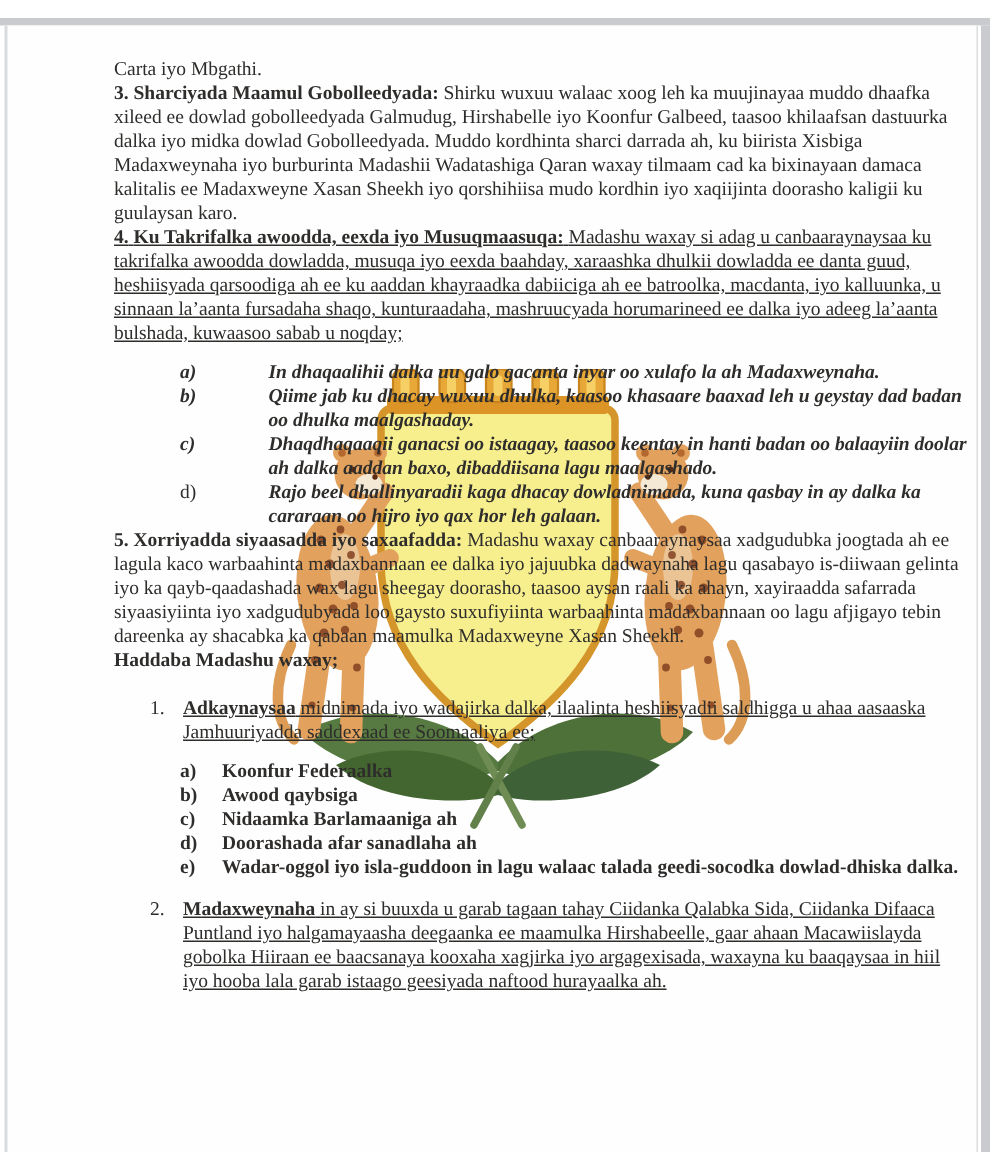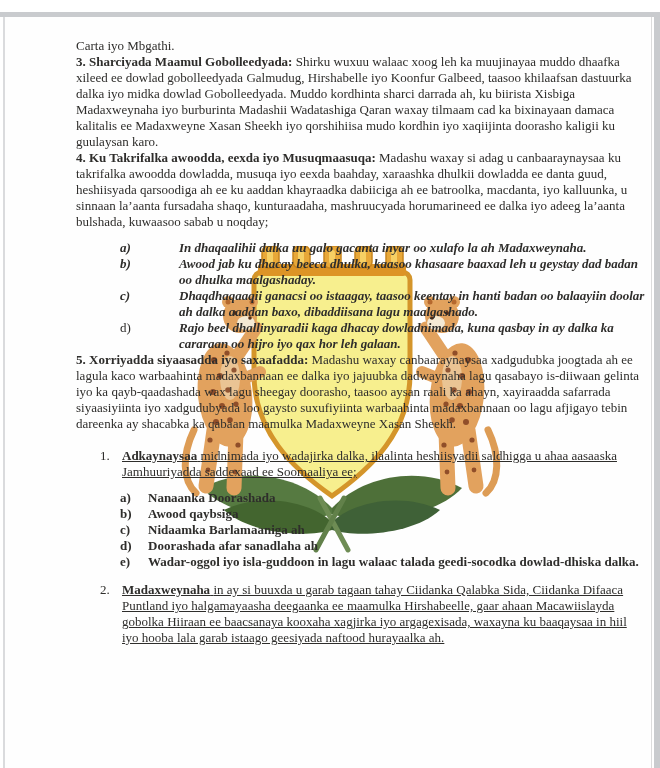--- a/index.html
+++ b/index.html
@@ -19,21 +19,21 @@
   
   .watermark{position:absolute;left:180px;top:246px;width:326px;height:316px;z-index:0;}
   
   .doc{
     position:absolute;left:76px;top:18px;width:570px;z-index:1;
     font-size:13px;line-height:16px;
   }
   .doc p{margin:0;}
   .opening{padding-top:20px;}
   .sec3{margin-top:13px;font-family:Liberation Serif, serif;}
-  .sec4{margin-top:14px;}
+  .sec4{margin-top:14px;text-decoration:underline;}
   .sec5{margin-top:6px;}
   .haddaba{margin-top:12px;font-weight:bold;}
   ul,ol{list-style:none;margin:0;padding:0;}
   .grievances{margin-top:10px;padding-left:44px;}
   .grievances li{display:flex;font-weight:bold;font-style:italic;}
   .grievances .label{width:25px;flex-shrink:0;}
   .grievances li:nth-child(4) > .label{font-weight:normal;font-style:normal;}
   .grievances .txt{flex:1;margin-left:34px;}
   .resolutions{padding-left:24px;}
   .res1{margin-top:16px;}
@@ -136,49 +136,50 @@
     <span>Ku Takrifalka awoodda, eexda iyo Musuqmaasuqa:</span></b>
     <span>Madashu waxay si adag u canbaaraynaysaa ku takrifalka awoodda dowladda, musuqa iyo eexda baahday, xaraashka dhulkii dowladda ee danta guud, heshiisyada qarsoodiga ah ee ku aaddan khayraadka dabiiciga ah ee batroolka, macdanta, iyo kalluunka, u sinnaan la’aanta fursadaha shaqo, kunturaadaha, mashruucyada horumarineed ee dalka iyo adeeg la’aanta bulshada, kuwaasoo sabab u noqday;</span></p>
 
   <ul class="grievances">
     <li>
       <span class="label">a)</span>
       <span class="txt">In dhaqaalihii dalka uu galo gacanta inyar oo xulafo la ah Madaxweynaha.</span>
       </li>
     <li>
       <span class="label">b)</span>
-      <span class="txt">Awood jab ku dhacay beeca dhulka, kaasoo khasaare baaxad leh u geystay dad badan oo dhulka maalgashaday.</span>
+      <span class="txt">Qiime jab ku dhacay wuxuu dhulka, kaasoo khasaare baaxad leh u geystay dad badan oo dhulka maalgashaday.</span>
       </li>
     <li>
       <span class="label">c)</span>
       <span class="txt">Dhaqdhaqaaqii ganacsi oo istaagay, taasoo keentay in hanti badan oo balaayiin doolar ah dalka aaddan baxo, dibaddiisana lagu maalgashado.</span>
       </li>
     <li>
       <span class="label">d)</span>
       <span class="txt">Rajo beel dhallinyaradii kaga dhacay dowladnimada, kuna qasbay in ay dalka ka cararaan oo hijro iyo qax hor leh galaan.</span>
       </li>
   </ul>
 
   <p class="sec5"><b><span>5.</span>
     <span>Xorriyadda siyaasadda iyo saxaafadda:</span></b>
     <span>Madashu waxay canbaaraynaysaa xadgudubka joogtada ah ee lagula kaco warbaahinta madaxbannaan ee dalka iyo jajuubka dadwaynaha lagu qasabayo is-diiwaan gelinta iyo ka qayb-qaadashada wax lagu sheegay doorasho, taasoo aysan raali ka ahayn, xayiraadda safarrada siyaasiyiinta iyo xadgudubyada loo gaysto suxufiyiinta warbaahinta madaxbannaan oo lagu afjigayo tebin dareenka ay shacabka ka qabaan maamulka Madaxweyne Xasan Sheekh.</span></p>
 
+  <p class="haddaba">Haddaba Madashu waxay;</p>
 
   <ol class="resolutions">
     <li class="res res1">
       <span class="num">1.</span>
       <span class="body"><b>Adkaynaysaa</b>
         <span>midnimada iyo wadajirka dalka, ilaalinta heshiisyadii saldhigga u ahaa aasaaska Jamhuuriyadda saddexaad ee Soomaaliya ee;</span></span>
     </li>
   </ol>
 
   <ul class="principles">
     <li>
       <span class="label">a)</span>
-      <span class="txt">Nanaanka Doorashada</span>
+      <span class="txt">Koonfur Federaalka</span>
       </li>
     <li>
       <span class="label">b)</span>
       <span class="txt">Awood qaybsiga</span>
       </li>
     <li>
       <span class="label">c)</span>
       <span class="txt">Nidaamka Barlamaaniga ah</span>
       </li>
     <li>

